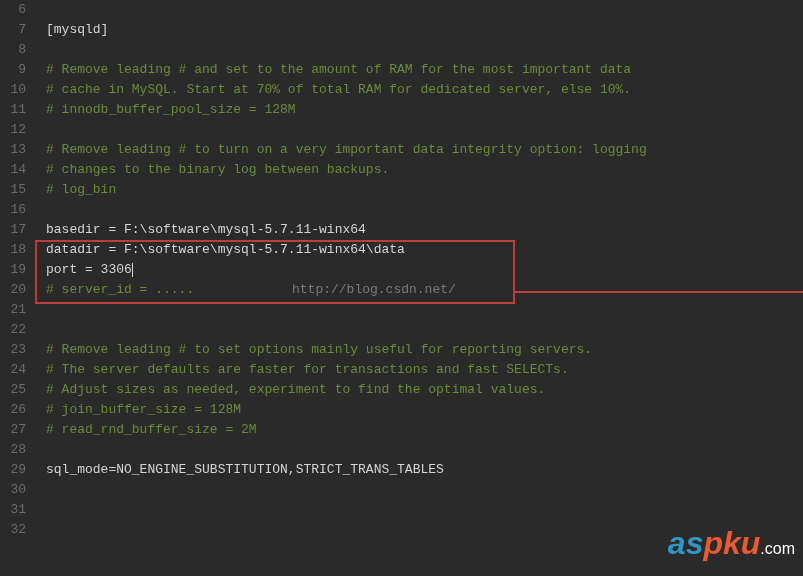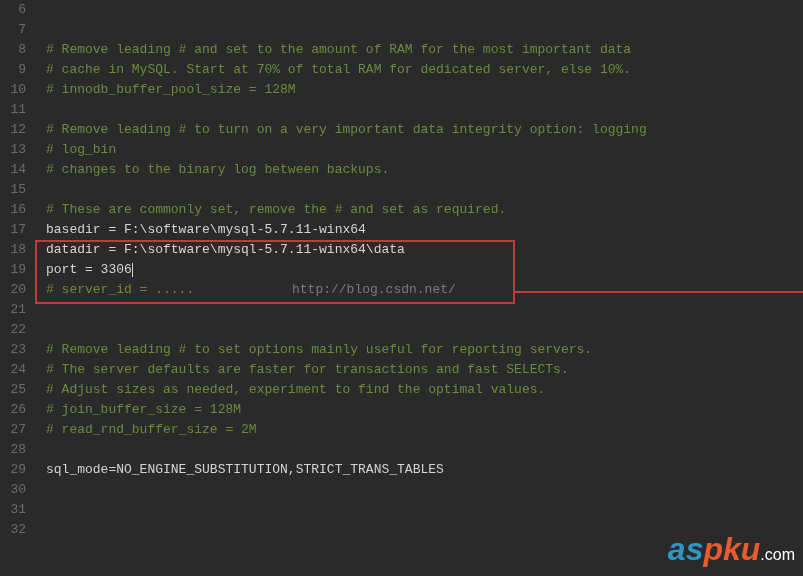--- a/index.html
+++ b/index.html
@@ -63,21 +63,21 @@
   left: 292px;
   top: 280px;
   color: #7a7a7a;
   height: 20px;
   line-height: 20px;
   pointer-events: none;
 }
 .logo {
   position: absolute;
   right: 8px;
-  bottom: 8px;
+  bottom: 14px;
   text-align: center;
   pointer-events: none;
 }
 .logo-main {
   font-family: Arial, sans-serif;
   font-weight: bold;
   font-size: 32px;
   font-style: italic;
 }
 .logo-a { color: #2f96c8; }
@@ -123,30 +123,30 @@
     <div>26</div>
     <div>27</div>
     <div>28</div>
     <div>29</div>
     <div>30</div>
     <div>31</div>
     <div>32</div>
   </div>
   <div class="code">
     <div class="line text"></div>
+    <div class="line text">[mysqld]</div>
     <div class="line text"></div>
     <div class="line comment"># Remove leading # and set to the amount of RAM for the most important data</div>
     <div class="line comment"># cache in MySQL. Start at 70% of total RAM for dedicated server, else 10%.</div>
     <div class="line comment"># innodb_buffer_pool_size = 128M</div>
     <div class="line text"></div>
     <div class="line comment"># Remove leading # to turn on a very important data integrity option: logging</div>
+    <div class="line comment"># changes to the binary log between backups.</div>
     <div class="line comment"># log_bin</div>
-    <div class="line comment"># changes to the binary log between backups.</div>
     <div class="line text"></div>
-    <div class="line comment"># These are commonly set, remove the # and set as required.</div>
     <div class="line text">basedir = F:\software\mysql-5.7.11-winx64</div>
     <div class="line text">datadir = F:\software\mysql-5.7.11-winx64\data</div>
     <div class="line text"><span>port = 3306</span><span class="cursor"></span></div>
     <div class="line comment"># server_id = .....</div>
     <div class="line text"></div>
     <div class="line text"></div>
     <div class="line comment"># Remove leading # to set options mainly useful for reporting servers.</div>
     <div class="line comment"># The server defaults are faster for transactions and fast SELECTs.</div>
     <div class="line comment"># Adjust sizes as needed, experiment to find the optimal values.</div>
     <div class="line comment"># join_buffer_size = 128M</div>

